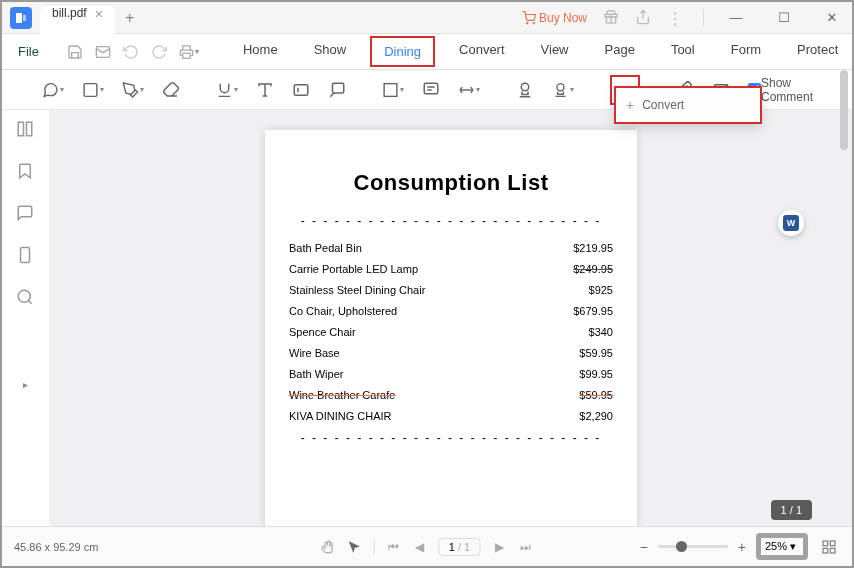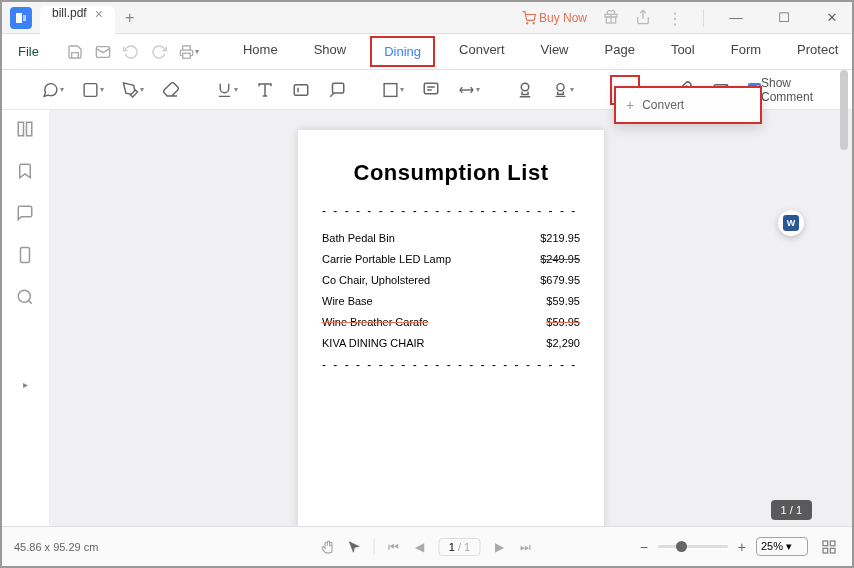--- a/index.html
+++ b/index.html
@@ -27,21 +27,21 @@
 .tool-sep { width: 1px; height: 22px; background: #e0e0e0; }
 .tool-icon.highlighted { border: 2px solid #d32f2f; padding: 4px; width: 30px; height: 30px; }
 .show-comment { display: flex; align-items: center; font-size: 12px; color: #555; margin-left: auto; }
 .show-comment input { accent-color: #3b82f6; }
 .dropdown-arrow { font-size: 8px; color: #888; margin-left: 1px; }
 .content { display: flex; height: 420px; }
 .leftbar { width: 48px; display: flex; flex-direction: column; align-items: center; padding-top: 10px; gap: 22px; border-right: 1px solid #eee; }
 .leftbar-icon { width: 20px; height: 20px; color: #888; cursor: pointer; }
 .left-expand { margin-top: auto; margin-bottom: 140px; font-size: 10px; color: #888; cursor: pointer; }
 .page-area { flex: 1; background: #f0f0f2; display: flex; justify-content: center; padding-top: 20px; position: relative; overflow: hidden; }
-.document { width: 306px; background: #fff; box-shadow: 0 0 8px rgba(0,0,0,0.15); padding: 30px 24px; font-family: Georgia, serif; }
+.document { width: 372px; background: #fff; box-shadow: 0 0 8px rgba(0,0,0,0.15); padding: 40px 24px; font-family: Georgia, serif; }
 .doc-title { font-size: 22px; font-weight: 700; text-align: center; color: #000; letter-spacing: 0.5px; margin-bottom: 18px; font-family: Arial, sans-serif; }
 .doc-divider { letter-spacing: 2px; text-align: center; color: #000; font-size: 12px; margin-bottom: 14px; overflow: hidden; white-space: nowrap; }
 .doc-row { display: flex; justify-content: space-between; font-size: 11px; color: #000; margin-bottom: 9px; font-family: Arial, sans-serif; font-weight: 500; }
 .doc-row .price { font-weight: 400; }
 .strike1 { text-decoration: line-through; text-decoration-color: #555; }
 .strike2 .name { text-decoration: line-through; text-decoration-color: #e76f51; }
 .strike2 .price { text-decoration: line-through; text-decoration-color: #e76f51; }
 .doc-total { display: flex; justify-content: space-between; font-size: 11px; color: #000; font-weight: 600; margin-top: 14px; font-family: Arial, sans-serif; }
 .create-popup { position: absolute; top: 84px; left: 612px; width: 148px; height: 38px; background: #fefefe; border: 2px solid #d32f2f; display: flex; align-items: center; padding: 0 10px; gap: 8px; font-size: 12px; color: #666; box-shadow: 0 4px 12px rgba(0,0,0,0.15); z-index: 10; cursor: pointer; }
 .create-plus { color: #999; font-size: 14px; }
@@ -51,21 +51,21 @@
 .statusbar { position: absolute; bottom: 0; left: 0; right: 0; height: 40px; border-top: 1px solid #e0e0e0; display: flex; align-items: center; padding: 0 12px; background: #fafafa; }
 .status-coord { font-size: 11px; color: #666; }
 .page-nav { position: absolute; left: 50%; transform: translateX(-50%); display: flex; align-items: center; gap: 12px; }
 .page-nav-btn { color: #aaa; font-size: 12px; cursor: pointer; width: 14px; text-align: center; }
 .page-nav-btn.active { color: #555; }
 .page-input { border: 1px solid #ddd; border-radius: 4px; padding: 2px 6px; font-size: 11px; width: 42px; text-align: center; }
 .zoom-area { margin-left: auto; display: flex; align-items: center; gap: 10px; }
 .zoom-btn { color: #666; font-size: 14px; cursor: pointer; }
 .zoom-slider { width: 70px; height: 3px; background: #ddd; position: relative; border-radius: 2px; }
 .zoom-thumb { position: absolute; left: 18px; top: -4px; width: 11px; height: 11px; background: #666; border-radius: 50%; }
-.zoom-select { border: 1px solid #a3a3a3; border-radius: 4px; padding: 2px 4px; font-size: 11px; width: 52px; }
+.zoom-select { border: 5px solid #a3a3a3; border-radius: 4px; padding: 2px 4px; font-size: 11px; width: 52px; }
 .page-indicator { position: absolute; right: 40px; bottom: 46px; background: #5a5a5a; color: #fff; font-size: 11px; padding: 4px 10px; border-radius: 4px; }
 svg { display: block; }
 </style>
 </head>
 <body>
 
 <div class="titlebar">
   <div class="app-icon">
     <svg width="12" height="12" viewBox="0 0 12 12">
         <rect x="1" y="1" width="6" height="10" fill="#fff"></rect>
@@ -316,26 +316,38 @@
       <div class="doc-divider">- - - - - - - - - - - - - - - - - - - - - - - - - - -</div>
       <div class="doc-row">
           <span class="name">Bath Pedal Bin</span>
           <span class="price">$219.95</span>
         </div>
       <div class="doc-row">
           <span class="name">Carrie Portable LED Lamp</span>
           <span class="price strike1">$249.95</span>
         </div>
       <div class="doc-row">
+          <span class="name">Stainless Steel Dining Chair</span>
+          <span class="price">$925</span>
+        </div>
+      <div class="doc-row">
           <span class="name">Co Chair, Upholstered</span>
           <span class="price">$679.95</span>
         </div>
       <div class="doc-row">
+          <span class="name">Spence Chair</span>
+          <span class="price">$340</span>
+        </div>
+      <div class="doc-row">
           <span class="name">Wire Base</span>
           <span class="price">$59.95</span>
+        </div>
+      <div class="doc-row">
+          <span class="name">Bath Wiper</span>
+          <span class="price">$99.95</span>
         </div>
       <div class="doc-row strike2">
           <span class="name">Wine Breather Carafe</span>
           <span class="price">$59.95</span>
         </div>
       <div class="doc-row">
           <span class="name">KIVA DINING CHAIR</span>
           <span class="price">$2,290</span>
         </div>
       <div class="doc-divider">- - - - - - - - - - - - - - - - - - - - - - - - - - -</div>

